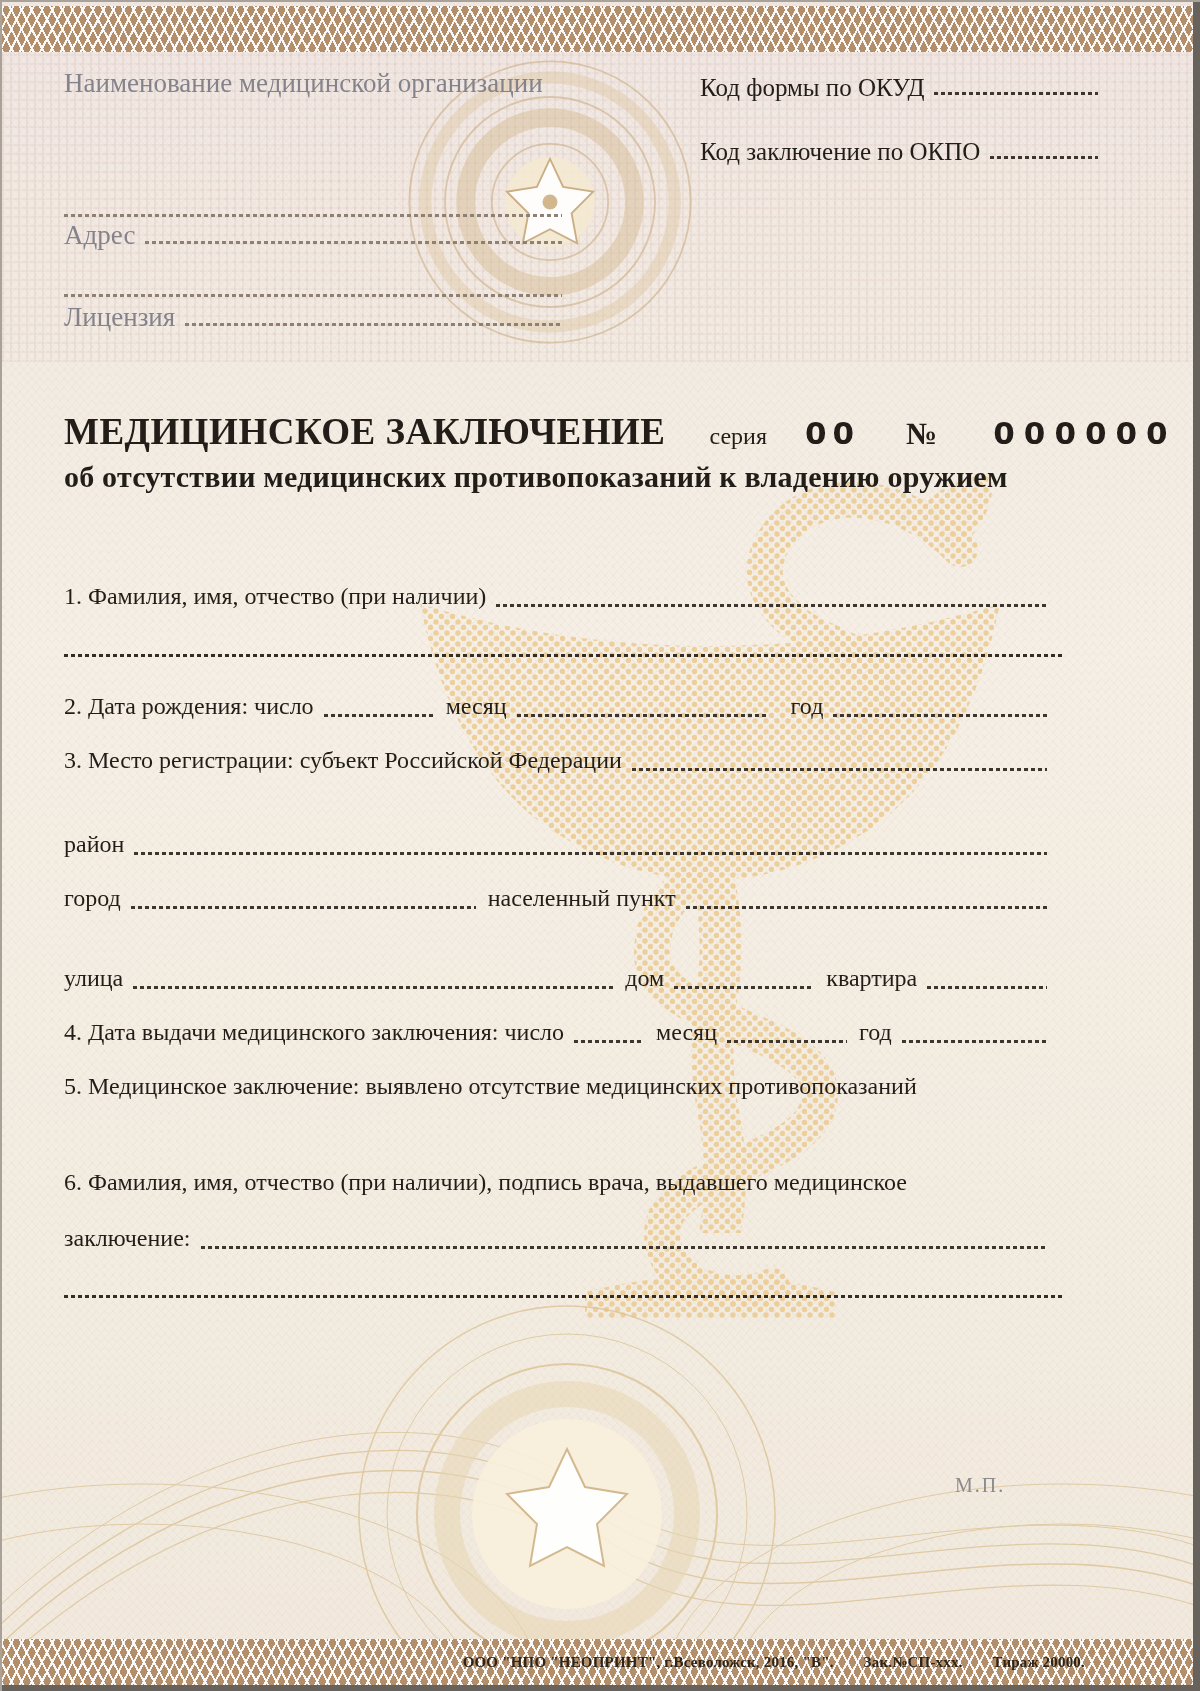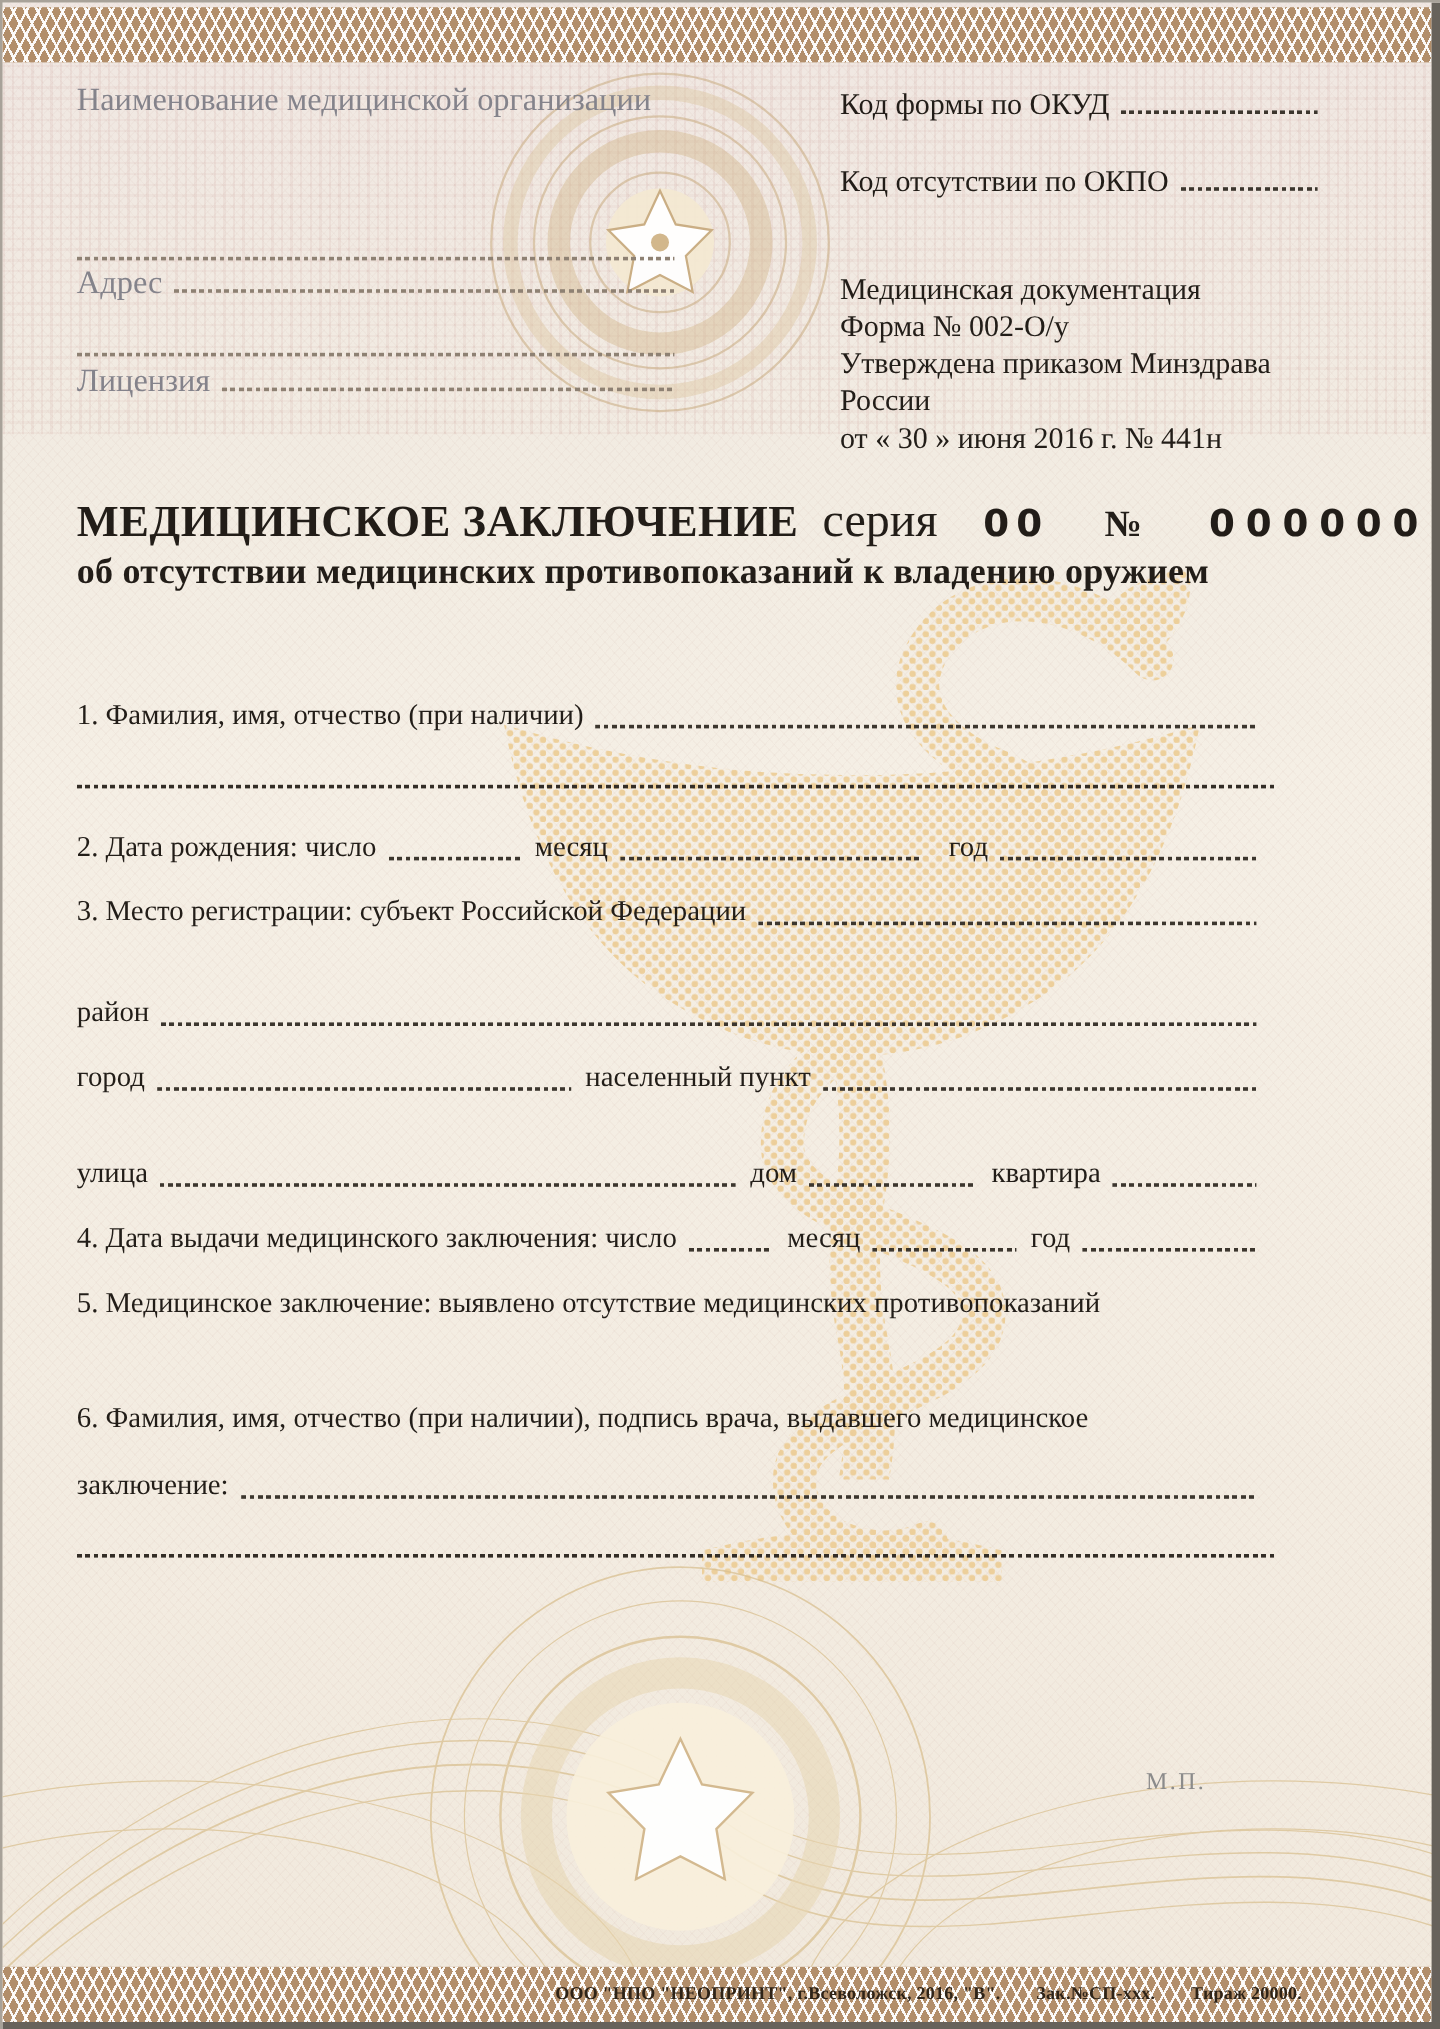--- a/index.html
+++ b/index.html
@@ -76,21 +76,21 @@
 
   .rightcol{position:absolute;left:698px;width:398px;}
   .rightrow{display:flex;align-items:baseline;font-size:25px;white-space:nowrap;}
   .docinfo{font-size:25px;line-height:31px;}
 
   .titlerow{
     position:absolute;left:62px;right:110px;top:408px;
     display:flex;align-items:baseline;white-space:nowrap;
   }
   .title-main{font-size:37px;font-weight:bold;letter-spacing:.5px;}
-  .title-series{font-size:40px;margin-left:20px;}
+  .title-series{font-size:24px;margin-left:44px;}
   .serial{font-family:"DejaVu Sans",sans-serif;font-weight:bold;font-size:31px;letter-spacing:6px;}
   .title-sn{margin-left:38px;}
   .title-no{font-size:31px;font-weight:bold;margin-left:46px;}
   .title-num{margin-left:56px;letter-spacing:9px;}
   .subtitle{position:absolute;left:62px;top:458px;font-size:30px;font-weight:bold;letter-spacing:.2px;white-space:nowrap;}
 
   .stamp{position:absolute;left:953px;top:1472px;font-size:20px;color:#8b8b8b;letter-spacing:2px;}
 
   
   .w110{width:110px;}.w250{width:250px;}.w480{width:480px;}.w140{width:140px;}
@@ -166,29 +166,23 @@
   </div>
 
   <div class="rightcol" style="top:72px;">
     <div class="rightrow">
       <span class="lbl">Код формы по ОКУД</span>
       <span class="dash grow"></span>
     </div>
   </div>
   <div class="rightcol" style="top:136px;">
     <div class="rightrow">
-      <span class="lbl">Код отсутствии по ОКПО</span>
+      <span class="lbl">Код заключение по ОКПО</span>
       <span class="dash grow"></span>
     </div>
-  </div>
-  <div class="rightcol docinfo" style="top:224px;">
-    <div>Медицинская документация</div>
-    <div>Форма № 002-О/у</div>
-    <div>Утверждена приказом Минздрава России</div>
-    <div>от « 30 » июня 2016 г. № 441н</div>
   </div>
 
   <div class="titlerow">
     <span class="title-main">МЕДИЦИНСКОЕ ЗАКЛЮЧЕНИЕ</span>
     <span class="title-series">серия</span>
     <span class="serial title-sn">00</span>
     <span class="title-no">№</span>
     <span class="serial title-num">000000</span>
   </div>
   <div class="subtitle">об отсутствии медицинских противопоказаний к владению оружием</div>

